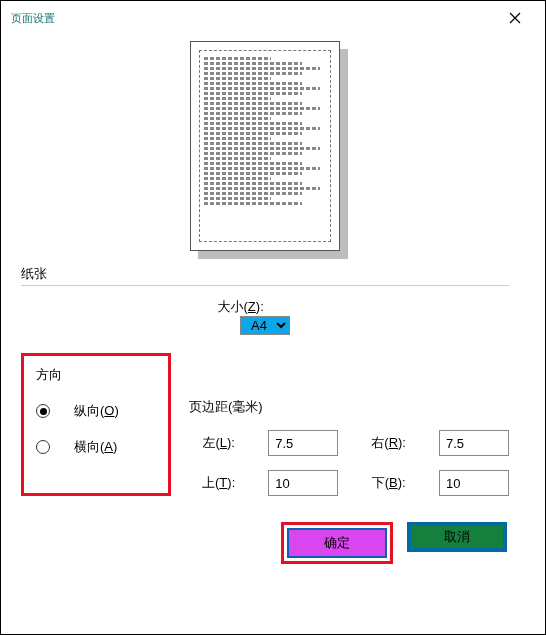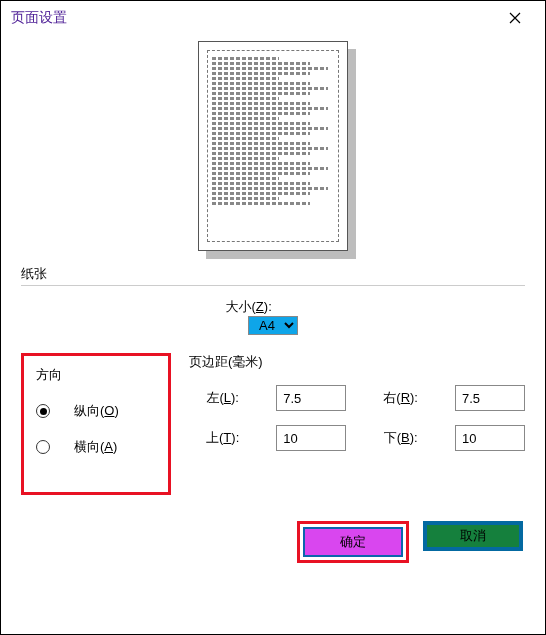--- a/index.html
+++ b/index.html
@@ -1,22 +1,22 @@
 <!DOCTYPE html>
 <html><head>
 <meta charset="utf-8">
 <style>
   * { box-sizing: border-box; font-family: "Microsoft YaHei", "Segoe UI", sans-serif; font-size: 13px; }
   body { margin: 0; background: #fff; }
   .window { width: 546px; height: 635px; border: 1px solid #000; background: #fff; position: relative; }
   .titlebar { height: 34px; display: flex; align-items: center; padding: 0 10px; }
-  .title { flex: 1; color: #4c1d95; font-size: 14px; }
+  .title { flex: 1; color: #0f766e; font-size: 11px; }
   .close { width: 40px; height: 30px; display:flex; align-items:center; justify-content:center; }
   .close svg { width: 12px; height: 12px; }
-  .content { padding: 6px 20px 10px 20px; }
+  .content { padding: 6px 36px 10px 20px; }
   .preview-wrap { display:flex; justify-content:center; margin-bottom: 14px; }
   .preview-shadow { position: relative; }
   .preview-shadow::after { content:""; position:absolute; left:8px; top:8px; width:100%; height:100%; background:#bdbdbd; z-index:0; }
   .preview-page { position:relative; z-index:1; width:150px; height:210px; background:#fff; border:1px solid #555; padding:8px; }
   .preview-inner { width:100%; height:100%; border:1px dashed #777; padding:4px; overflow:hidden; }
   .squiggle { height:3px; margin:2px 0; background: repeating-linear-gradient(90deg,#888 0 4px,transparent 4px 6px); }
   .squiggle.short { width: 55%; }
   .squiggle.mid { width: 80%; }
   .squiggle.long { width: 95%; }
 
@@ -30,21 +30,21 @@
   select { flex:1; height:26px; background:#0ea5e9; border:1px solid #888; padding: 0 6px; }
   select:disabled { color:#6b6b6b; background:#e8e8e8; }
 
   .lower { display:flex; gap: 18px; margin-top: 6px; }
   .orient-box { width: 150px; border:3px solid #e81123; padding: 10px 12px 18px 12px; }
   .orient-title { margin-bottom: 12px; }
   .radio-row { display:flex; align-items:center; margin: 18px 0; gap:24px; cursor:pointer; }
   .radio { width:14px; height:14px; border:1px solid #333; border-radius:50%; display:inline-flex; align-items:center; justify-content:center; }
   .radio.checked::after { content:""; width:7px; height:7px; background:#000; border-radius:50%; }
 
-  .margins { flex:1; }
+  .margins { flex:1;margin-top:45px; }
   .margins-title { margin-bottom: 14px; }
   .margin-grid { display:grid; grid-template-columns: auto 70px auto 70px; gap: 14px 20px; align-items:center; }
   .margin-grid label { text-align:center; }
   .margin-grid input { width:70px; height:26px; border:1px solid #888; padding:0 6px; }
 
   .buttons { display:flex; justify-content:flex-end; gap: 14px; margin-top: 26px; padding-right: 2px; }
   .btn { width: 100px; height: 30px; background:#15803d; border:4px solid #0369a1; display:flex; align-items:center; justify-content:center; cursor:pointer; }
   .ok-wrap { border:3px solid #e81123; padding:3px; }
   .ok-wrap .btn { border:2px solid #0a64ad; background:#d946ef; }
 

